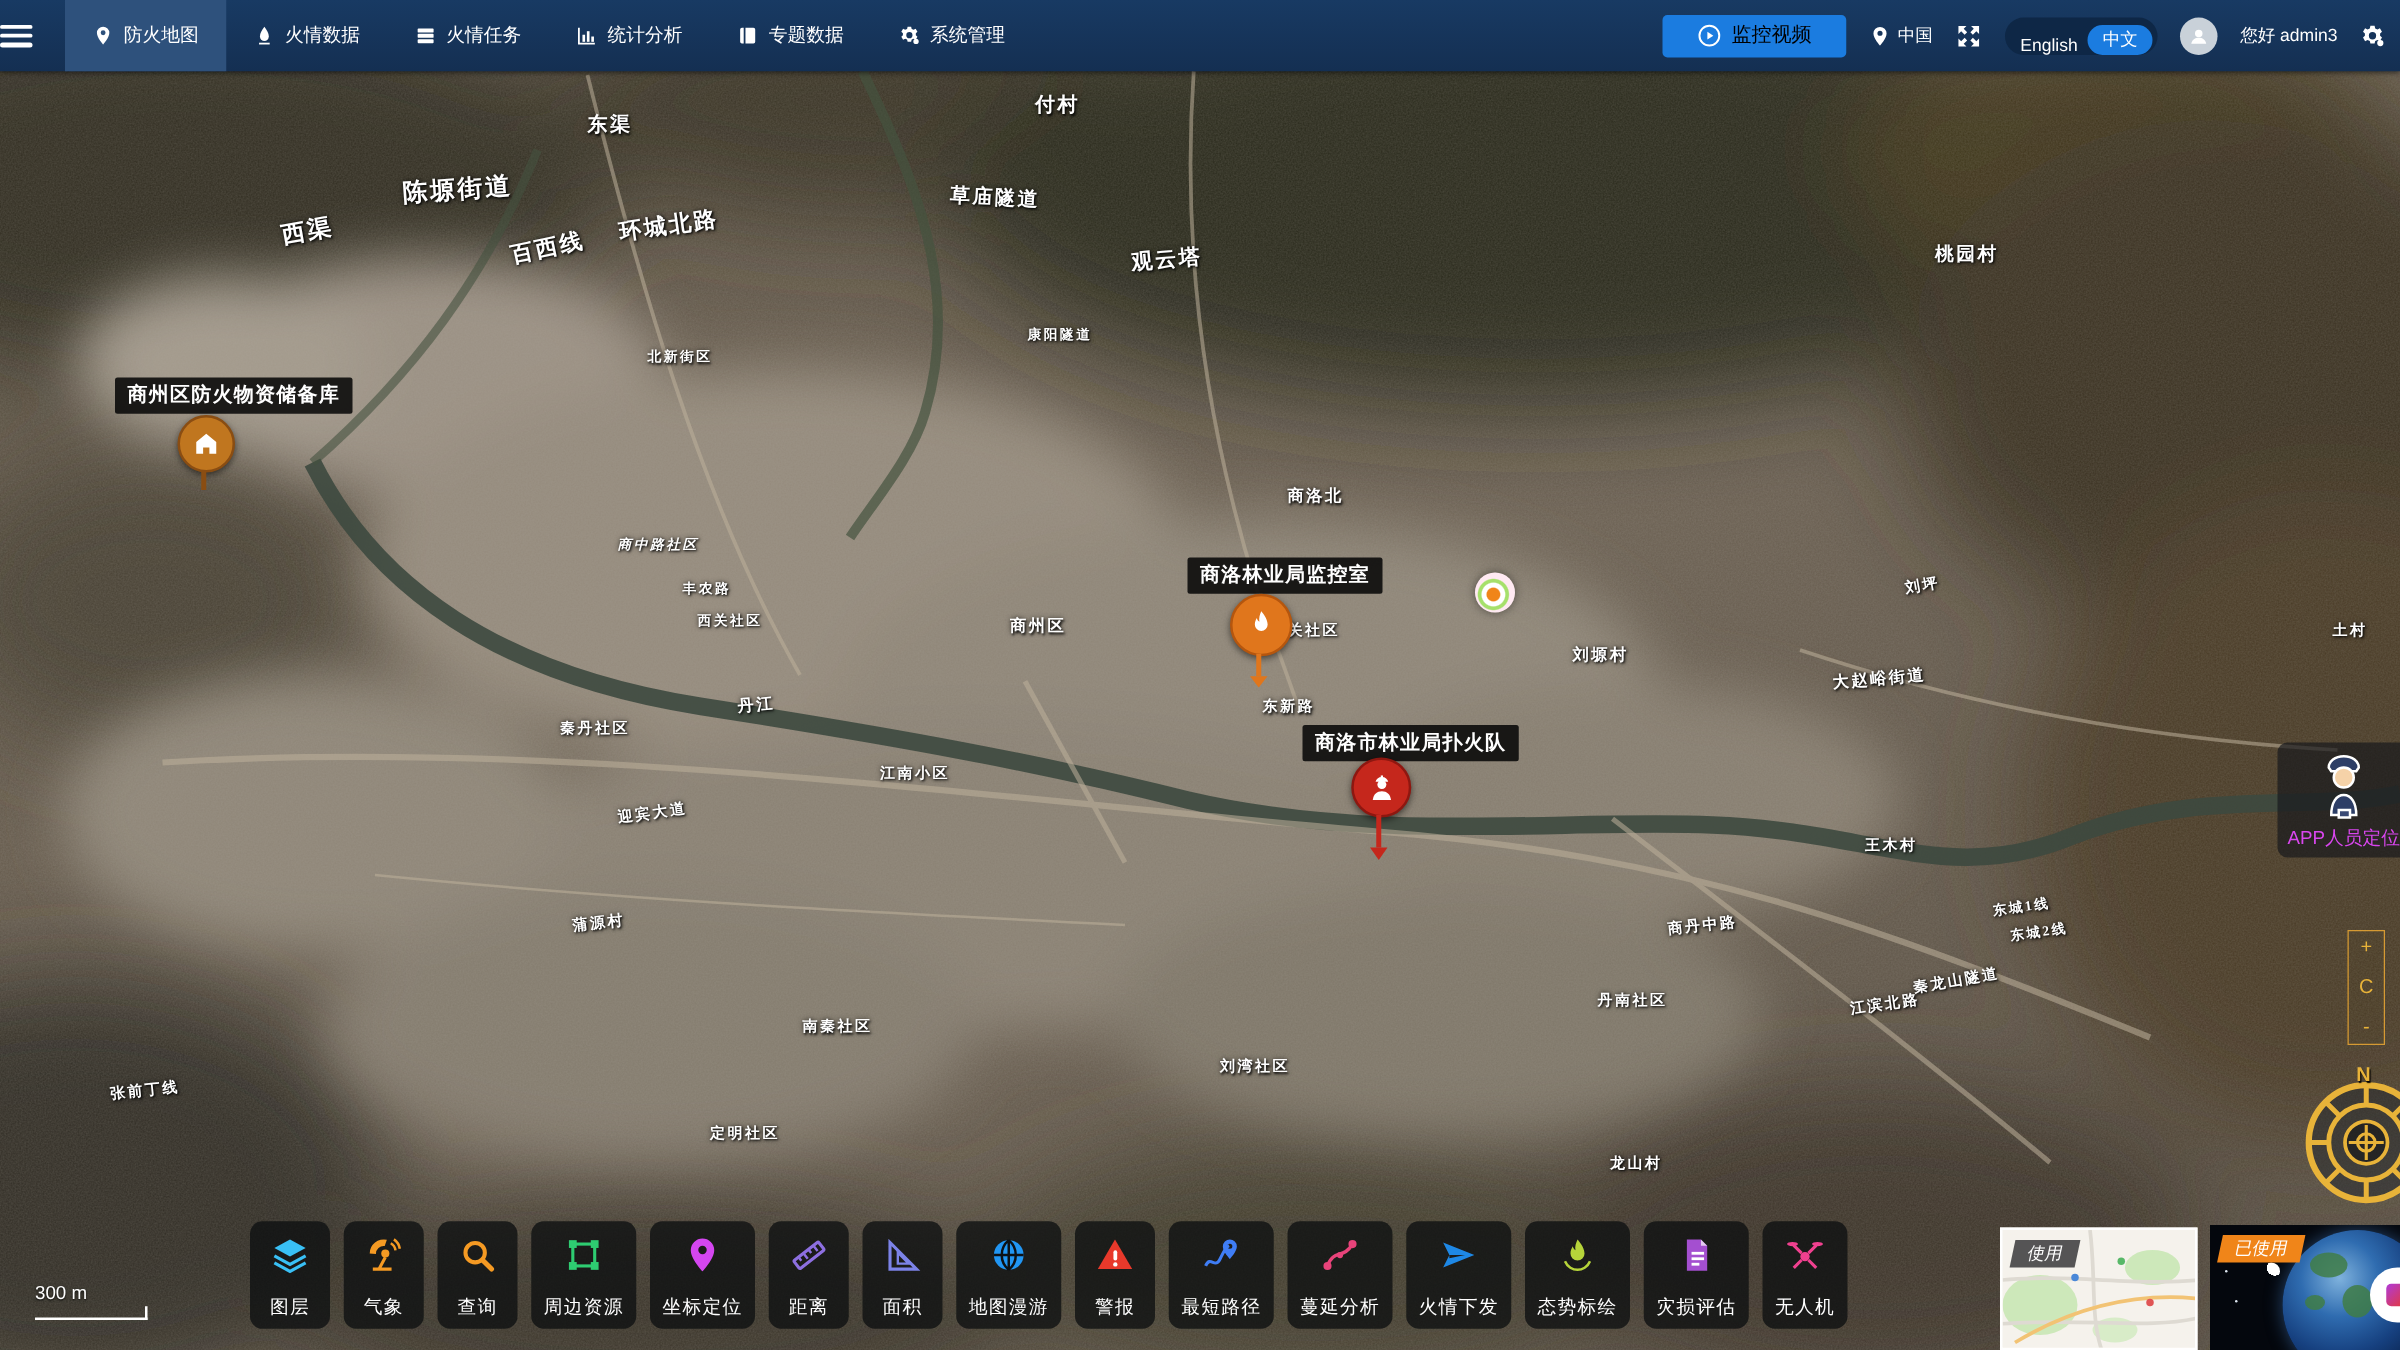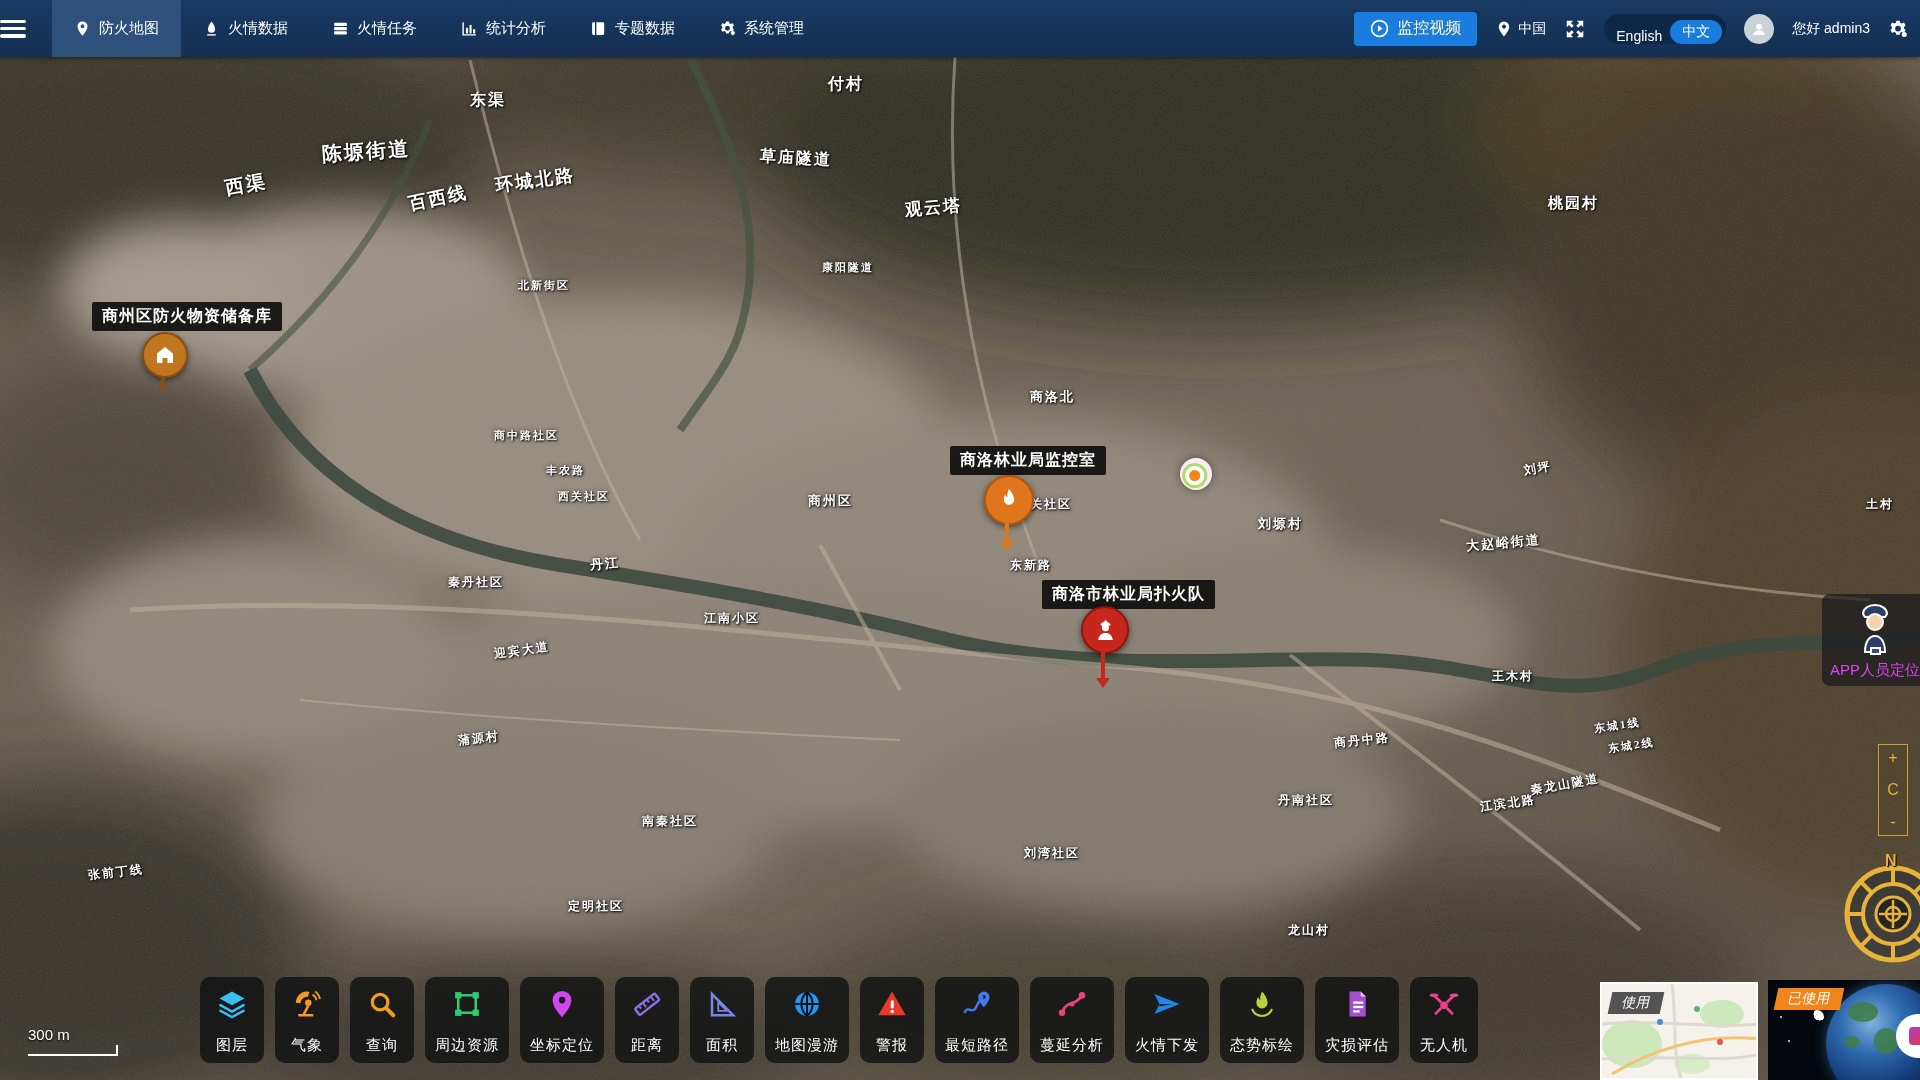--- a/index.html
+++ b/index.html
@@ -33,21 +33,21 @@
   .brand-text{display:flex;flex-direction:column;line-height:1.05;}
   .brand-title{color:#fff;font-size:23px;font-weight:bold;letter-spacing:3px;}
   .brand-sub{color:#9fb3c8;font-size:10px;letter-spacing:1px;margin-top:2px;}
   .hamburger{width:26px;height:18px;display:flex;flex-direction:column;justify-content:space-between;cursor:pointer;margin-right:26px;}
   .hamburger span{display:block;height:3.5px;background:#fff;border-radius:2px;}
   #nav-tabs{display:flex;align-items:stretch;height:57px;}
   .nav-item{display:flex;align-items:center;gap:8px;padding:0 22px;color:#fff;font-size:15px;cursor:pointer;}
   .nav-item.active{background:#2e517c;}
   .nav-ico{width:17px;height:17px;color:#fff;}
   .topbar-right{margin-left:auto;display:flex;align-items:center;gap:18px;padding-right:12px;color:#fff;font-size:14px;}
-  .btn-video{background:#1b7ce0;color:#fef9c3;border:none;border-radius:4px;height:34px;padding:0 16px;
+  .btn-video{background:#1b7ce0;color:#000000;border:none;border-radius:4px;height:34px;padding:0 28px;
     display:flex;align-items:center;gap:8px;font-size:16px;cursor:pointer;}
   .region{display:flex;align-items:center;gap:5px;}
   .lang-toggle{background:#0e2746;border-radius:16px;display:flex;align-items:flex-end;height:30px;padding:0 4px 0 12px;gap:8px;}
   .lang-en{color:#fff;font-size:14px;}
   .lang-zh{background:#1b7ce0;color:#fff;border-radius:13px;height:24px;display:flex;align-items:center;padding:0 12px;font-size:14px;}
   .avatar{width:30px;height:30px;border-radius:50%;background:#c9d1d9;display:flex;align-items:center;justify-content:center;}
   .icon-btn{width:22px;height:22px;color:#fff;cursor:pointer;}
 
   
   #toolbar{position:absolute;left:200px;bottom:17px;display:flex;gap:11px;z-index:30;}
@@ -306,30 +306,30 @@
       <span class="map-label" style="left: 1016px; top: 496px; font-size: 12px;">东关社区</span>
       <span class="map-label" style="left: 1010px; top: 557px; font-size: 12px;">东新路</span>
       <span class="map-label" style="left: 590px; top: 555px; font-size: 13px; transform: rotate(-5deg);">丹江</span>
       <span class="map-label" style="left: 448px; top: 574px; font-size: 12px;">秦丹社区</span>
       <span class="map-label" style="left: 494px; top: 642px; font-size: 12px; transform: rotate(-8deg);">迎宾大道</span>
       <span class="map-label" style="left: 704px; top: 610px; font-size: 12px;">江南小区</span>
       <span class="map-label" style="left: 458px; top: 730px; font-size: 12px; transform: rotate(-6deg);">蒲源村</span>
       <span class="map-label" style="left: 642px; top: 813px; font-size: 12px;">南秦社区</span>
       <span class="map-label" style="left: 568px; top: 898px; font-size: 12px;">定明社区</span>
       <span class="map-label" style="left: 88px; top: 864px; font-size: 12px; transform: rotate(-6deg);">张前丁线</span>
-      <span class="map-label" style="left: 1024px; top: 845px; font-size: 12px;">刘湾社区</span>
+      <span class="map-label" style="left: 976px; top: 845px; font-size: 12px;">刘湾社区</span>
       <span class="map-label" style="left: 1278px; top: 792px; font-size: 12px;">丹南社区</span>
       <span class="map-label" style="left: 1334px; top: 732px; font-size: 12px; transform: rotate(-6deg);">商丹中路</span>
       <span class="map-label" style="left: 1480px; top: 795px; font-size: 12px; transform: rotate(-8deg);">江滨北路</span>
       <span class="map-label" style="left: 1288px; top: 922px; font-size: 12px;">龙山村</span>
       <span class="map-label" style="left: 1530px; top: 776px; font-size: 12px; transform: rotate(-10deg);">秦龙山隧道</span>
       <span class="map-label" style="left: 1594px; top: 718px; font-size: 11px; transform: rotate(-8deg);">东城1线</span>
       <span class="map-label" style="left: 1608px; top: 738px; font-size: 11px; transform: rotate(-8deg);">东城2线</span>
       <span class="map-label" style="left: 1492px; top: 668px; font-size: 12px;">王木村</span>
-      <span class="map-label" style="left: 494px; top: 428px; font-size: 11px;">商中路社区</span>
+      <span class="map-label" style="left: 494px; top: 428px; font-size: 11px; font-style: italic;">商中路社区</span>
       <span class="map-label" style="left: 546px; top: 463px; font-size: 11px;">丰农路</span>
       <span class="map-label" style="left: 558px; top: 489px; font-size: 11px;">西关社区</span>
       <span class="map-label" style="left: 822px; top: 260px; font-size: 11px;">康阳隧道</span>
       <span class="map-label" style="left: 518px; top: 278px; font-size: 11px;">北新街区</span>
     </div>
 
   <div class="cluster"></div>
 
   <div class="poi" style="left:0;top:0;">
     <span class="poi-label" style="left:92px;top:302px;">商州区防火物资储备库</span>

